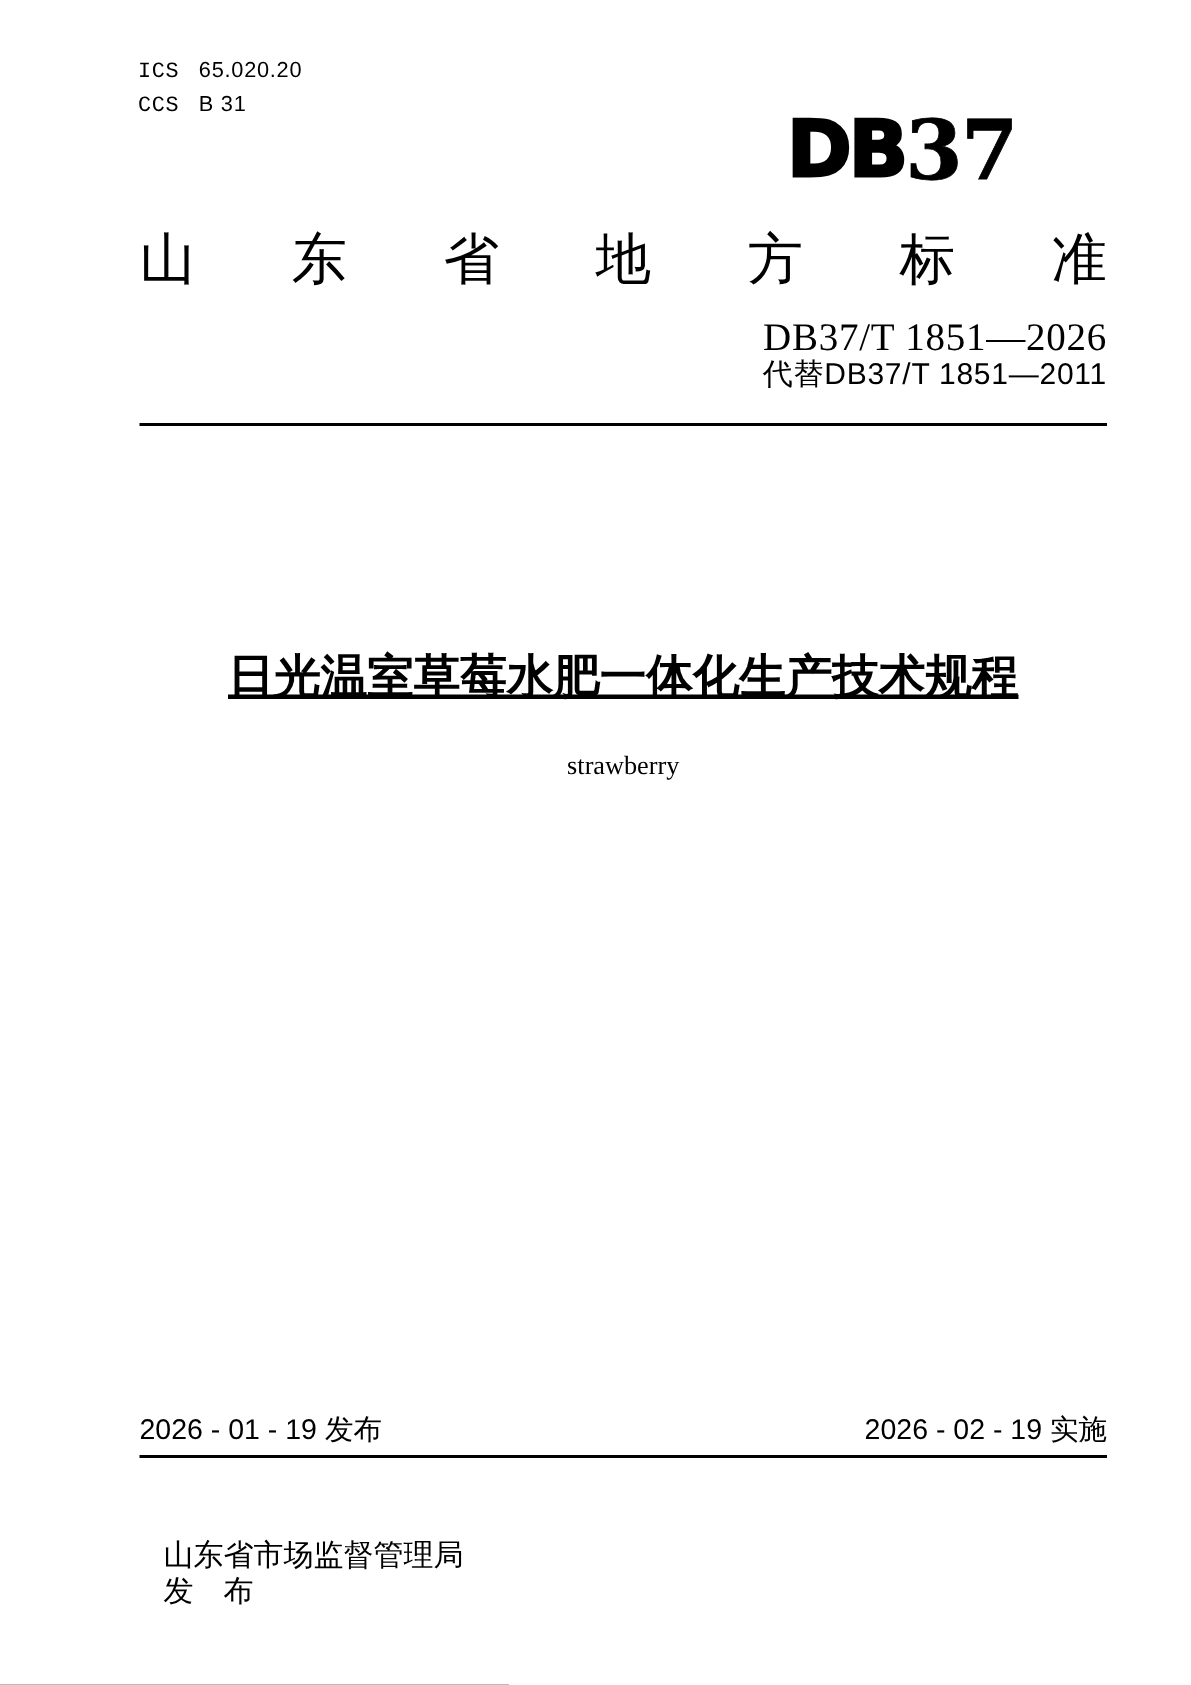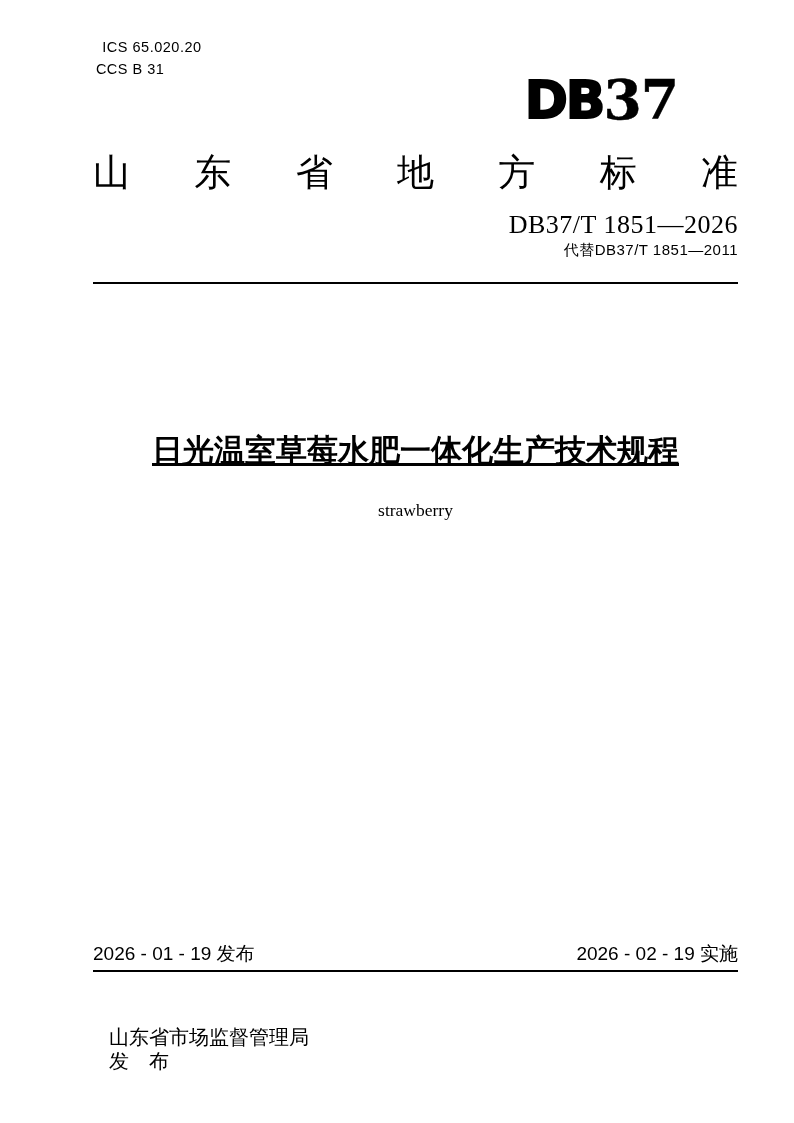--- a/index.html
+++ b/index.html
@@ -12,21 +12,21 @@
     color:#000000;
     font-family:"Liberation Sans", sans-serif;
     overflow:hidden;
   }
   
   .ics-block {
     position:absolute; left:92px; top:36px;
     font-size:14.5px; line-height:22px;
     letter-spacing:0.5px;
   }
-  .code-label { font-family:Liberation Sans, sans-serif; display:inline-block; min-width:36px;text-align:right; }
+  .code-label { font-family:Liberation Mono, monospace; display:inline-block; min-width:36px; }
   .code-value { font-family:"Liberation Sans", sans-serif; }
   
   .logo {
     position:absolute; top:78px; right:116px;
     display:flex; align-items:flex-end; line-height:1;
     white-space:nowrap;
   }
   .logo-db {
     font-family:"DejaVu Sans", sans-serif;
     font-weight:900; font-size:52px; line-height:0.8;
@@ -46,21 +46,21 @@
     font-size:37px; line-height:1.15;
     text-align:justify; text-align-last:justify;
     font-family:"Liberation Sans", sans-serif;
   }
   
   .numbers { position:absolute; left:93px; top:213px; width:645px; text-align:right; }
   .doc-number {
     font-family:"Liberation Serif", serif;
     font-size:26px; line-height:24px; letter-spacing:0.5px;
   }
-  .replaces { font-size:15px; line-height:20px; margin-top:3px; letter-spacing:0.5px; }
+  .replaces { font-size:20px; line-height:20px; margin-top:3px; letter-spacing:0.5px; }
   
   .rule { position:absolute; left:93px; width:645px; background:#000; }
   .rule-top { top:282px; height:2px; }
   .rule-bottom { top:970px; height:2px; }
   
   .title-zh {
     position:absolute; left:73px; top:432px; width:685px;
     text-align:center; font-size:31px; font-weight:700;
     letter-spacing:0px; line-height:1.2;text-decoration:underline;
   }

